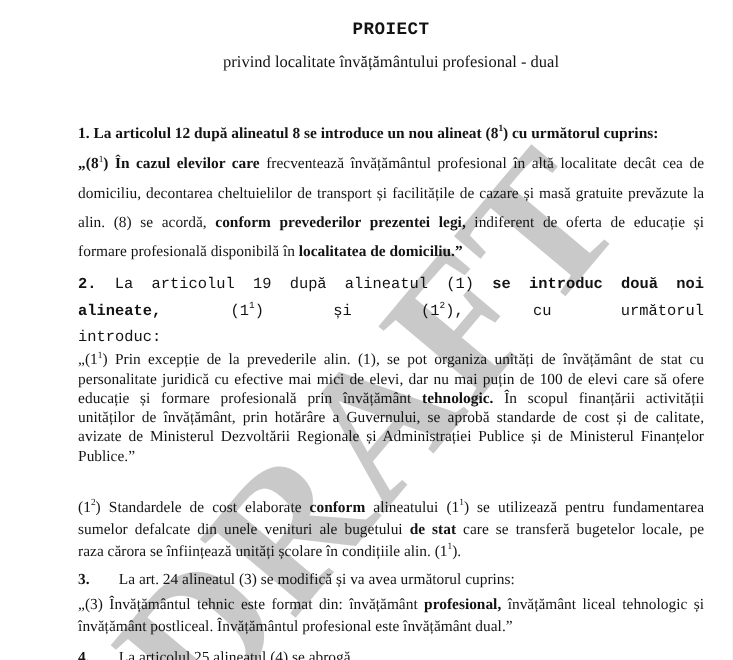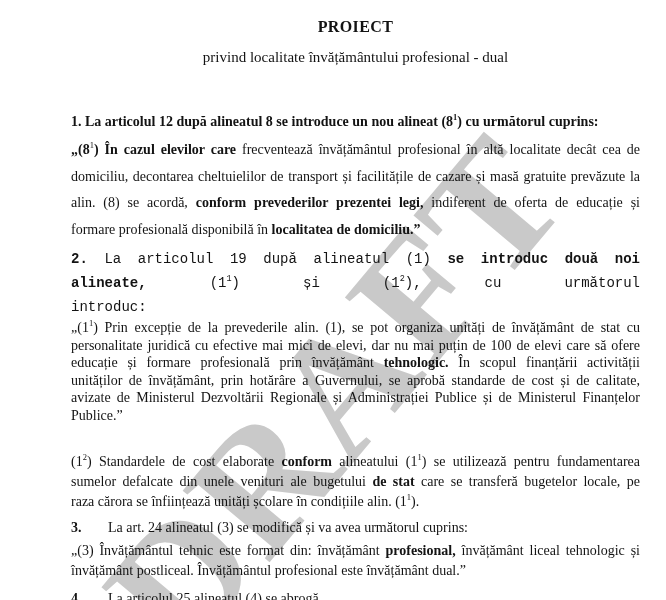--- a/index.html
+++ b/index.html
@@ -25,21 +25,21 @@
     transform:rotate(-50deg);
     z-index:1;
     user-select:none;
     pointer-events:none;
   }
   .content {
     position:relative; z-index:2;
     padding:16px 26px 0 71px;
     font-size:14px;
   }
-  .title   { text-align:center; font-weight:bold; font-size:16px; line-height:22px; letter-spacing:0.4px; }
+  .title   { text-align:center; font-weight:bold; font-size:16px; line-height:22px; letter-spacing:0.4px;font-family:Liberation Mono, monospace; }
   .subtitle{ text-align:center; font-size:15px; line-height:20px; margin-top:9px; }
 
   .ln { text-align:justify; text-align-last:justify; }
   .ln.last { text-align-last:left; }
   .ln.bold { font-weight:bold; }
   sup { font-size:8.5px; vertical-align:super; line-height:0; }
 
   .p1-intro { margin-top:42px; line-height:26px; }
   .p1-quote { margin-top:2px;  line-height:26.5px; }
   .p2-intro { margin-top:4px;  line-height:24px;font-family:Liberation Mono, monospace; }

